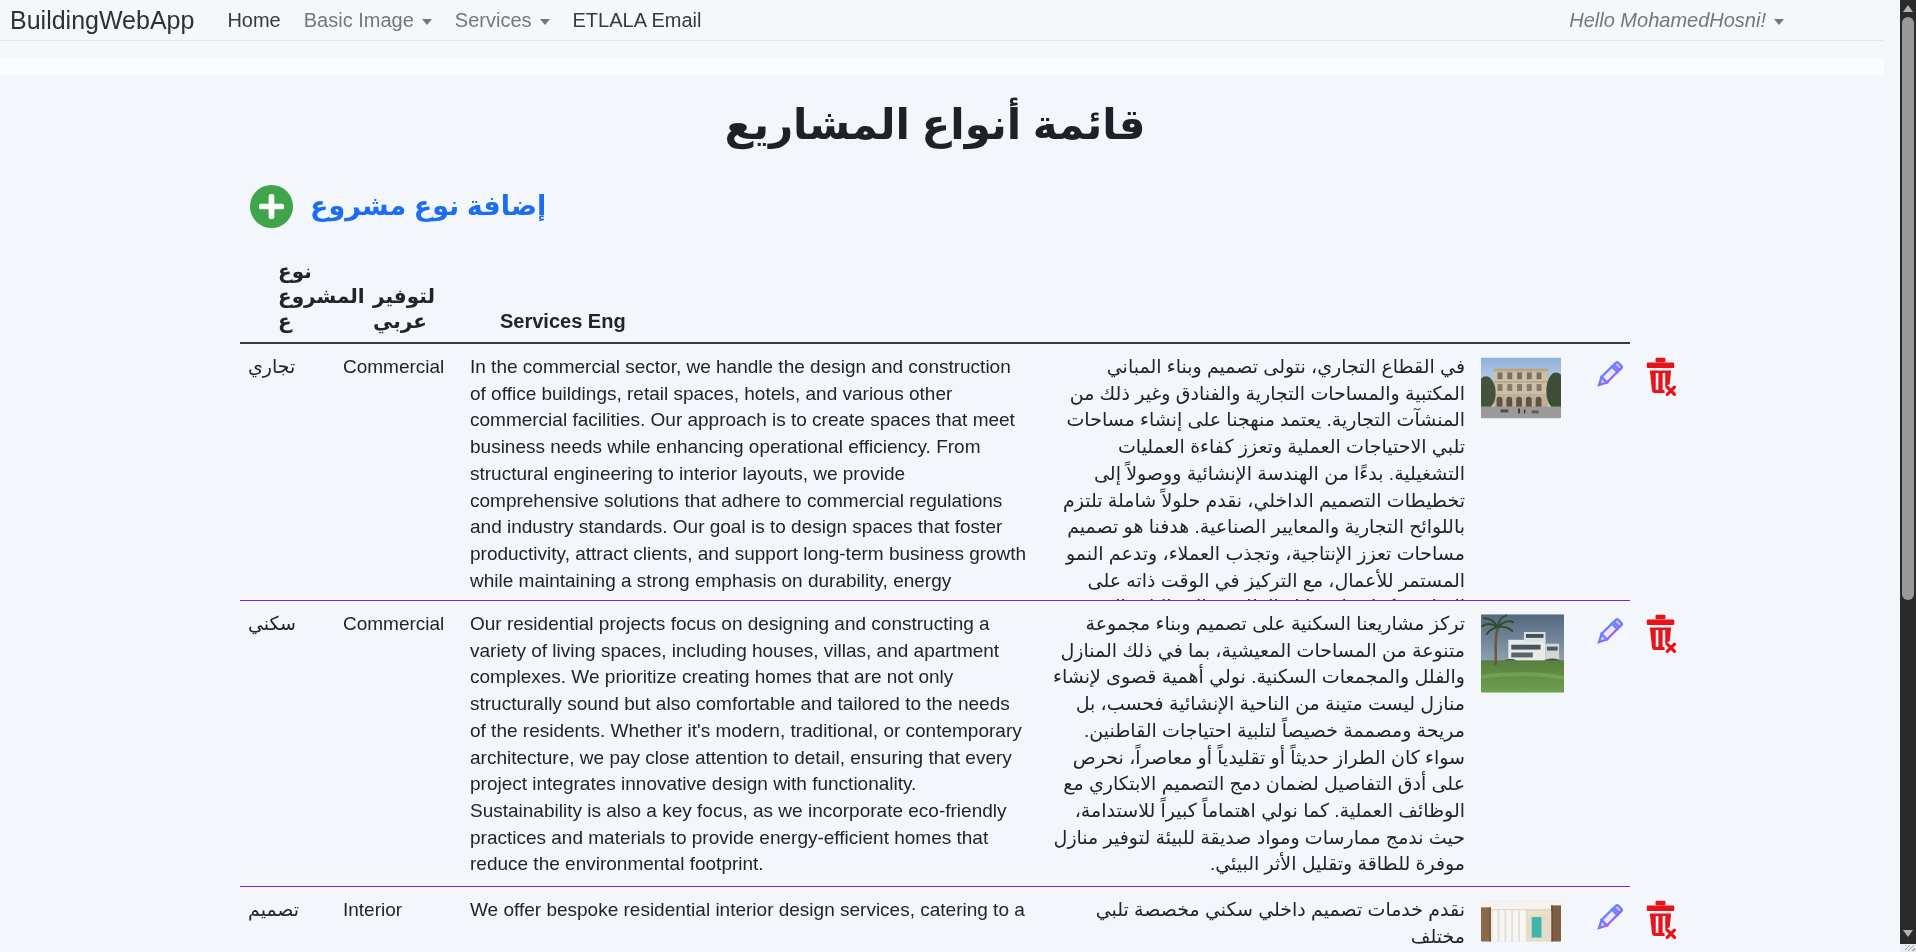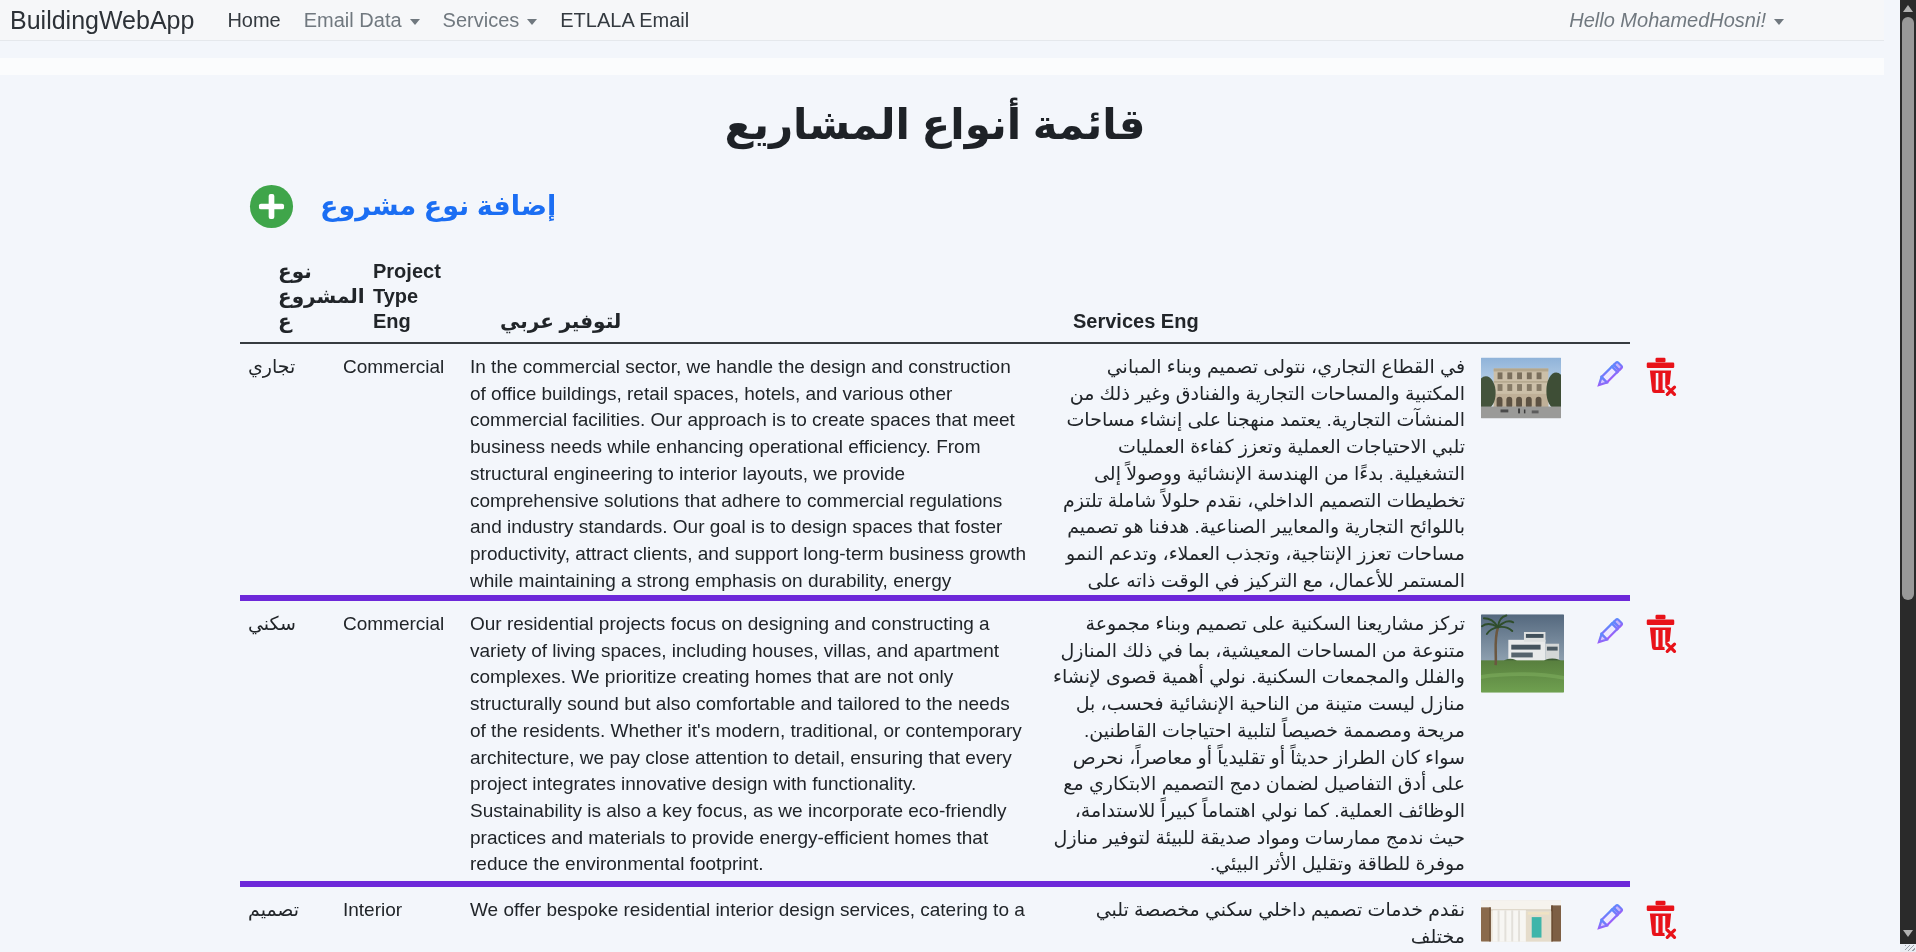--- a/index.html
+++ b/index.html
@@ -22,28 +22,28 @@
   .nav-link.muted{color:#70787f;}
   .caret{width:0;height:0;border-left:5px solid transparent;border-right:5px solid transparent;
     border-top:6px solid currentColor;display:inline-block;margin-left:8px;margin-top:3px;}
   .nav-spacer{flex:1;}
   .nav-user{font-size:20px;color:#70787f;display:flex;align-items:center;margin-right:100px;cursor:pointer;white-space:nowrap;font-style:italic;}
   .below-nav-strip{position:absolute;top:58px;left:0;width:1884px;height:17px;background:#fbfcfd;}
   
   .main{position:absolute;left:240px;top:74px;width:1390px;}
   .page-title{margin:22px 0 0;text-align:center;font-size:42px;line-height:58px;font-weight:700;color:#1e2227;}
   .addrow{margin-top:28px;padding-left:8px;display:flex;align-items:center;gap:15px;height:48px;}
-  .addlink{display:flex;align-items:center;gap:25px;text-decoration:none;cursor:pointer;}
+  .addlink{display:flex;align-items:center;gap:15px;text-decoration:none;cursor:pointer;}
   .addlink .label{font-size:27px;font-weight:700;color:#1b6ef3;}
   
   .ptable{margin-top:23px;width:1390px;font-size:19px;}
   .trow{display:grid;grid-template-columns:95px 127px 573px 438px 107px 50px;box-sizing:border-box;}
   .thead{border-bottom:2px solid #363b40;}
   .th{font-weight:700;font-size:20px;line-height:25px;padding:6px 8px 8px;display:flex;align-items:flex-end;margin-left:30px;}
-  .tbody-row{border-bottom:6px solid #6d28d9;position:relative;}
+  .tbody-row{border-bottom:1px solid #6d28d9;position:relative;}
   .r1{height:257px;} .r2{height:286px;} .r3{height:91px;}
   .td{padding:10px 8px 6px;line-height:26.7px;overflow:hidden;box-sizing:border-box;}
   .td.rtl{direction:rtl;text-align:right;}
   .td.img-cell{padding:13px 8px 6px;overflow:hidden;}
   .td.actions{overflow:visible;padding:14px 0 0 12px;position:relative;}
   .edit-btn{display:inline-block;cursor:pointer;}
   .delete-btn{position:absolute;left:63px;top:13px;cursor:pointer;}
   .pimg{display:block;border-radius:1px;}
   
   .sb-track{position:absolute;top:0;right:0;width:16px;height:944px;background:#2a2a2a;}
@@ -78,21 +78,21 @@
     </linearGradient>
   </defs>
 </svg>
 
 <nav class="navbar">
   <div class="brand">BuildingWebApp</div>
   <a class="nav-link">
     <span>Home</span>
   </a>
   <a class="nav-link muted">
-    <span>Email Data</span>
+    <span>Basic Image</span>
     <span class="caret"></span>
   </a>
   <a class="nav-link muted">
     <span>Services</span>
     <span class="caret"></span>
   </a>
   <a class="nav-link">
     <span>ETLALA Email</span>
   </a>
   <div class="nav-spacer"></div>
@@ -114,21 +114,20 @@
         <rect x="5.6" y="10.55" width="12.8" height="2.9" rx="1" fill="#ffffff"></rect>
       </svg>
       <span class="label">إضافة نوع مشروع</span>
     </a>
   </div>
 
   <div class="ptable">
 
     <div class="trow thead">
       <div class="th">نوع المشروع ع</div>
-      <div class="th">Project Type Eng</div>
       <div class="th">لتوفير عربي</div>
       <div class="th">Services Eng</div>
       <div class="th"></div>
     </div>
 
     <div class="trow tbody-row r1">
       <div class="td">تجاري</div>
       <div class="td">Commercial</div>
       <div class="td">In the commercial sector, we handle the design and construction of office buildings, retail spaces, hotels, and various other commercial facilities. Our approach is to create spaces that meet business needs while enhancing operational efficiency. From structural engineering to interior layouts, we provide comprehensive solutions that adhere to commercial regulations and industry standards. Our goal is to design spaces that foster productivity, attract clients, and support long-term business growth while maintaining a strong emphasis on durability, energy efficiency, and aesthetic appeal.</div>
       <div class="td rtl">في القطاع التجاري، نتولى تصميم وبناء المباني المكتبية والمساحات التجارية والفنادق وغير ذلك من المنشآت التجارية. يعتمد منهجنا على إنشاء مساحات تلبي الاحتياجات العملية وتعزز كفاءة العمليات التشغيلية. بدءًا من الهندسة الإنشائية ووصولاً إلى تخطيطات التصميم الداخلي، نقدم حلولاً شاملة تلتزم باللوائح التجارية والمعايير الصناعية. هدفنا هو تصميم مساحات تعزز الإنتاجية، وتجذب العملاء، وتدعم النمو المستمر للأعمال، مع التركيز في الوقت ذاته على المتانة، وكفاءة استهلاك الطاقة، والجماليات المتميزة.</div>

